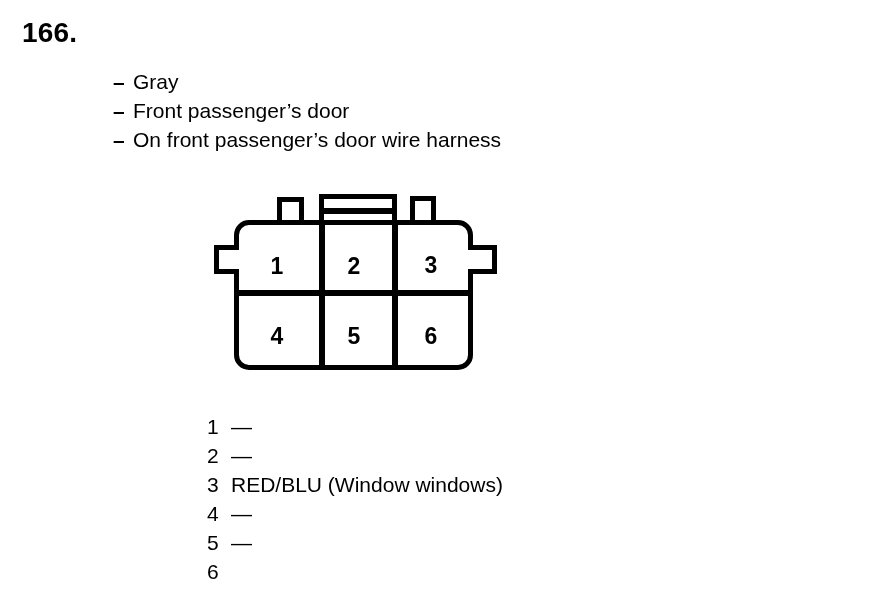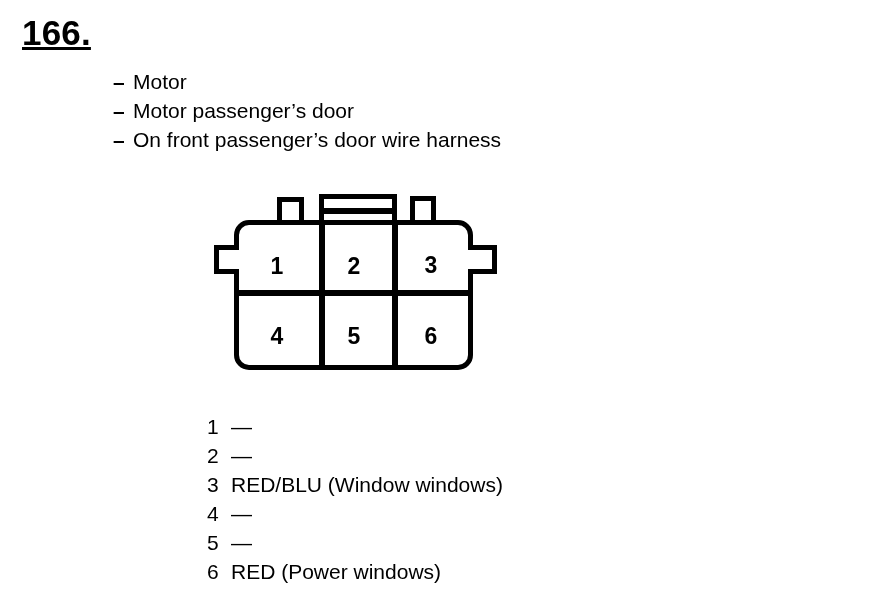--- a/index.html
+++ b/index.html
@@ -19,24 +19,23 @@
 
   
   .title-row {
     position: absolute;
     left: 22px;
     top: 14px;
     display: flex;
     align-items: baseline;
     white-space: nowrap;
     font-weight: bold;
-    font-size: 35px;
+    font-size: 28px;
     line-height: 38px;
     letter-spacing: 0.2px;
-    text-decoration: underline;
   }
   .title-num {
     display: inline-block;
     width: 88px; 
   }
 
   
   .bullets {
     position: absolute;
     left: 113px;
@@ -163,25 +162,25 @@
 
 <div class="page">
 
   <div class="title-row">
     <span class="title-num">166.</span>
   </div>
 
   <div class="bullets">
     <div class="bullet-row">
       <span class="bullet-dash">–</span>
-      <span>Motor</span>
+      <span>Gray</span>
     </div>
     <div class="bullet-row">
       <span class="bullet-dash">–</span>
-      <span>Motor passenger’s door</span>
+      <span>Front passenger’s door</span>
     </div>
     <div class="bullet-row">
       <span class="bullet-dash">–</span>
       <span>On front passenger’s door wire harness</span>
     </div>
   </div>
 
   <div class="connector">
     <div class="conn-latch">
       <div class="latch-line"></div>
@@ -218,17 +217,16 @@
     <div class="pin-row">
       <span class="pin-num">4</span>
       <span class="pin-label">—</span>
     </div>
     <div class="pin-row">
       <span class="pin-num">5</span>
       <span class="pin-label">—</span>
     </div>
     <div class="pin-row">
       <span class="pin-num">6</span>
-      <span class="pin-label">RED (Power windows)</span>
     </div>
   </div>
 
 </div>
 
 </body></html>

